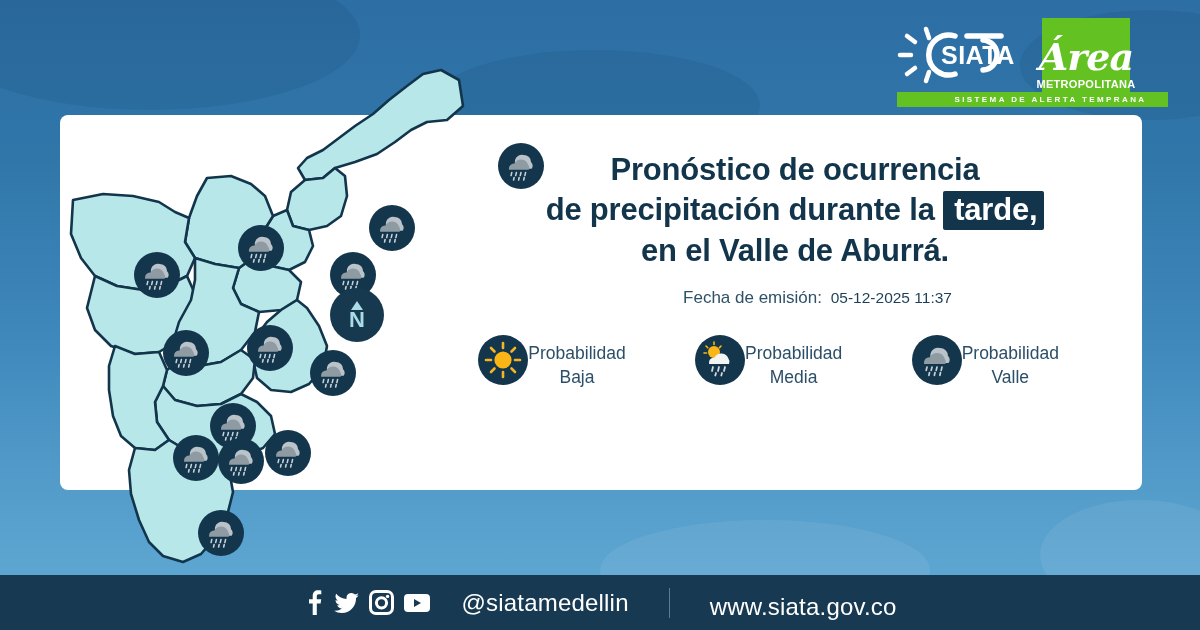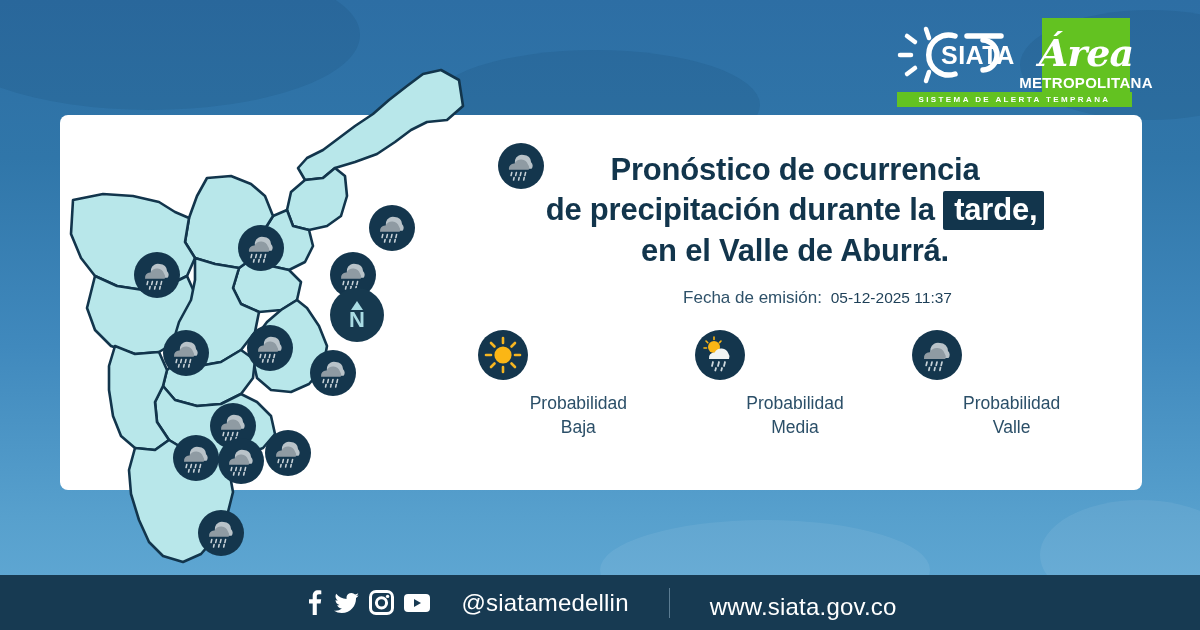--- a/index.html
+++ b/index.html
@@ -30,26 +30,26 @@
   .siata-logo{position:absolute;left:0;top:4px;width:140px;height:70px;}
   .area-logo{
     position:absolute;left:145px;top:0px;width:88px;height:88px;
     background:#63c221;display:flex;flex-direction:column;align-items:center;
     justify-content:flex-end;padding-bottom:4px;box-sizing:border-box;
   }
   .area-script{
     color:#fff;font-family:"DejaVu Serif", serif;font-style:italic;font-weight:700;
     font-size:38px;line-height:1;margin-bottom:3px;letter-spacing:-1px;
   }
-  .area-l1{color:#fff;font-size:15px;font-weight:700;letter-spacing:.3px;line-height:1.05;}
+  .area-l1{color:#fff;font-size:11px;font-weight:700;letter-spacing:.3px;line-height:1.05;}
   .area-l2{color:#fff;font-size:10px;font-weight:700;line-height:1.1;}
   .tagline{
     position:absolute;left:897px;top:92px;width:235px;height:15px;background:#63c221;
     color:#ffffff;font-size:8px;font-weight:700;letter-spacing:2.4px;
-    display:flex;align-items:center;justify-content:center;
+    display:flex;align-items:center;justify-content:center;padding-left:36px;
   }
 
   
   .map-layer{position:absolute;left:55px;top:50px;width:420px;height:520px;}
   .map-layer svg{display:block;width:420px;height:520px;overflow:visible;}
 
   .wicon{position:absolute;width:46px;height:46px;}
   .compass{
     position:absolute;width:54px;height:54px;border-radius:50%;background:#16394f;
     display:flex;align-items:center;justify-content:center;flex-direction:column;
@@ -73,21 +73,21 @@
     margin-top:17px;text-align:center;color:#2d4f66;font-size:17px;
   }
   .date-row .dlabel{font-size:17px;color:#2e5169;padding-left:45px;}
   .date-row .dval{font-size:15.5px;color:#1d3f57;margin-left:4px;text-align:right;}
 
   
   .legend{
     position:absolute;left:470px;top:330px;width:650px;
     display:flex;justify-content:space-around;align-items:flex-start;
   }
-  .leg-item{width:200px;display:flex;flex-direction:column;}
+  .leg-item{width:200px;display:flex;flex-direction:row;align-items:center;}
   .leg-icon{width:50px;height:50px;}
   .leg-text{
     margin-top:12px;text-align:center;color:#2b4f68;font-size:17.5px;line-height:1.35;
   }
 
   
   .footer{
     position:absolute;left:0;top:575px;width:1200px;height:55px;background:#173a52;
     display:flex;align-items:center;justify-content:center;gap:12px;
   }

